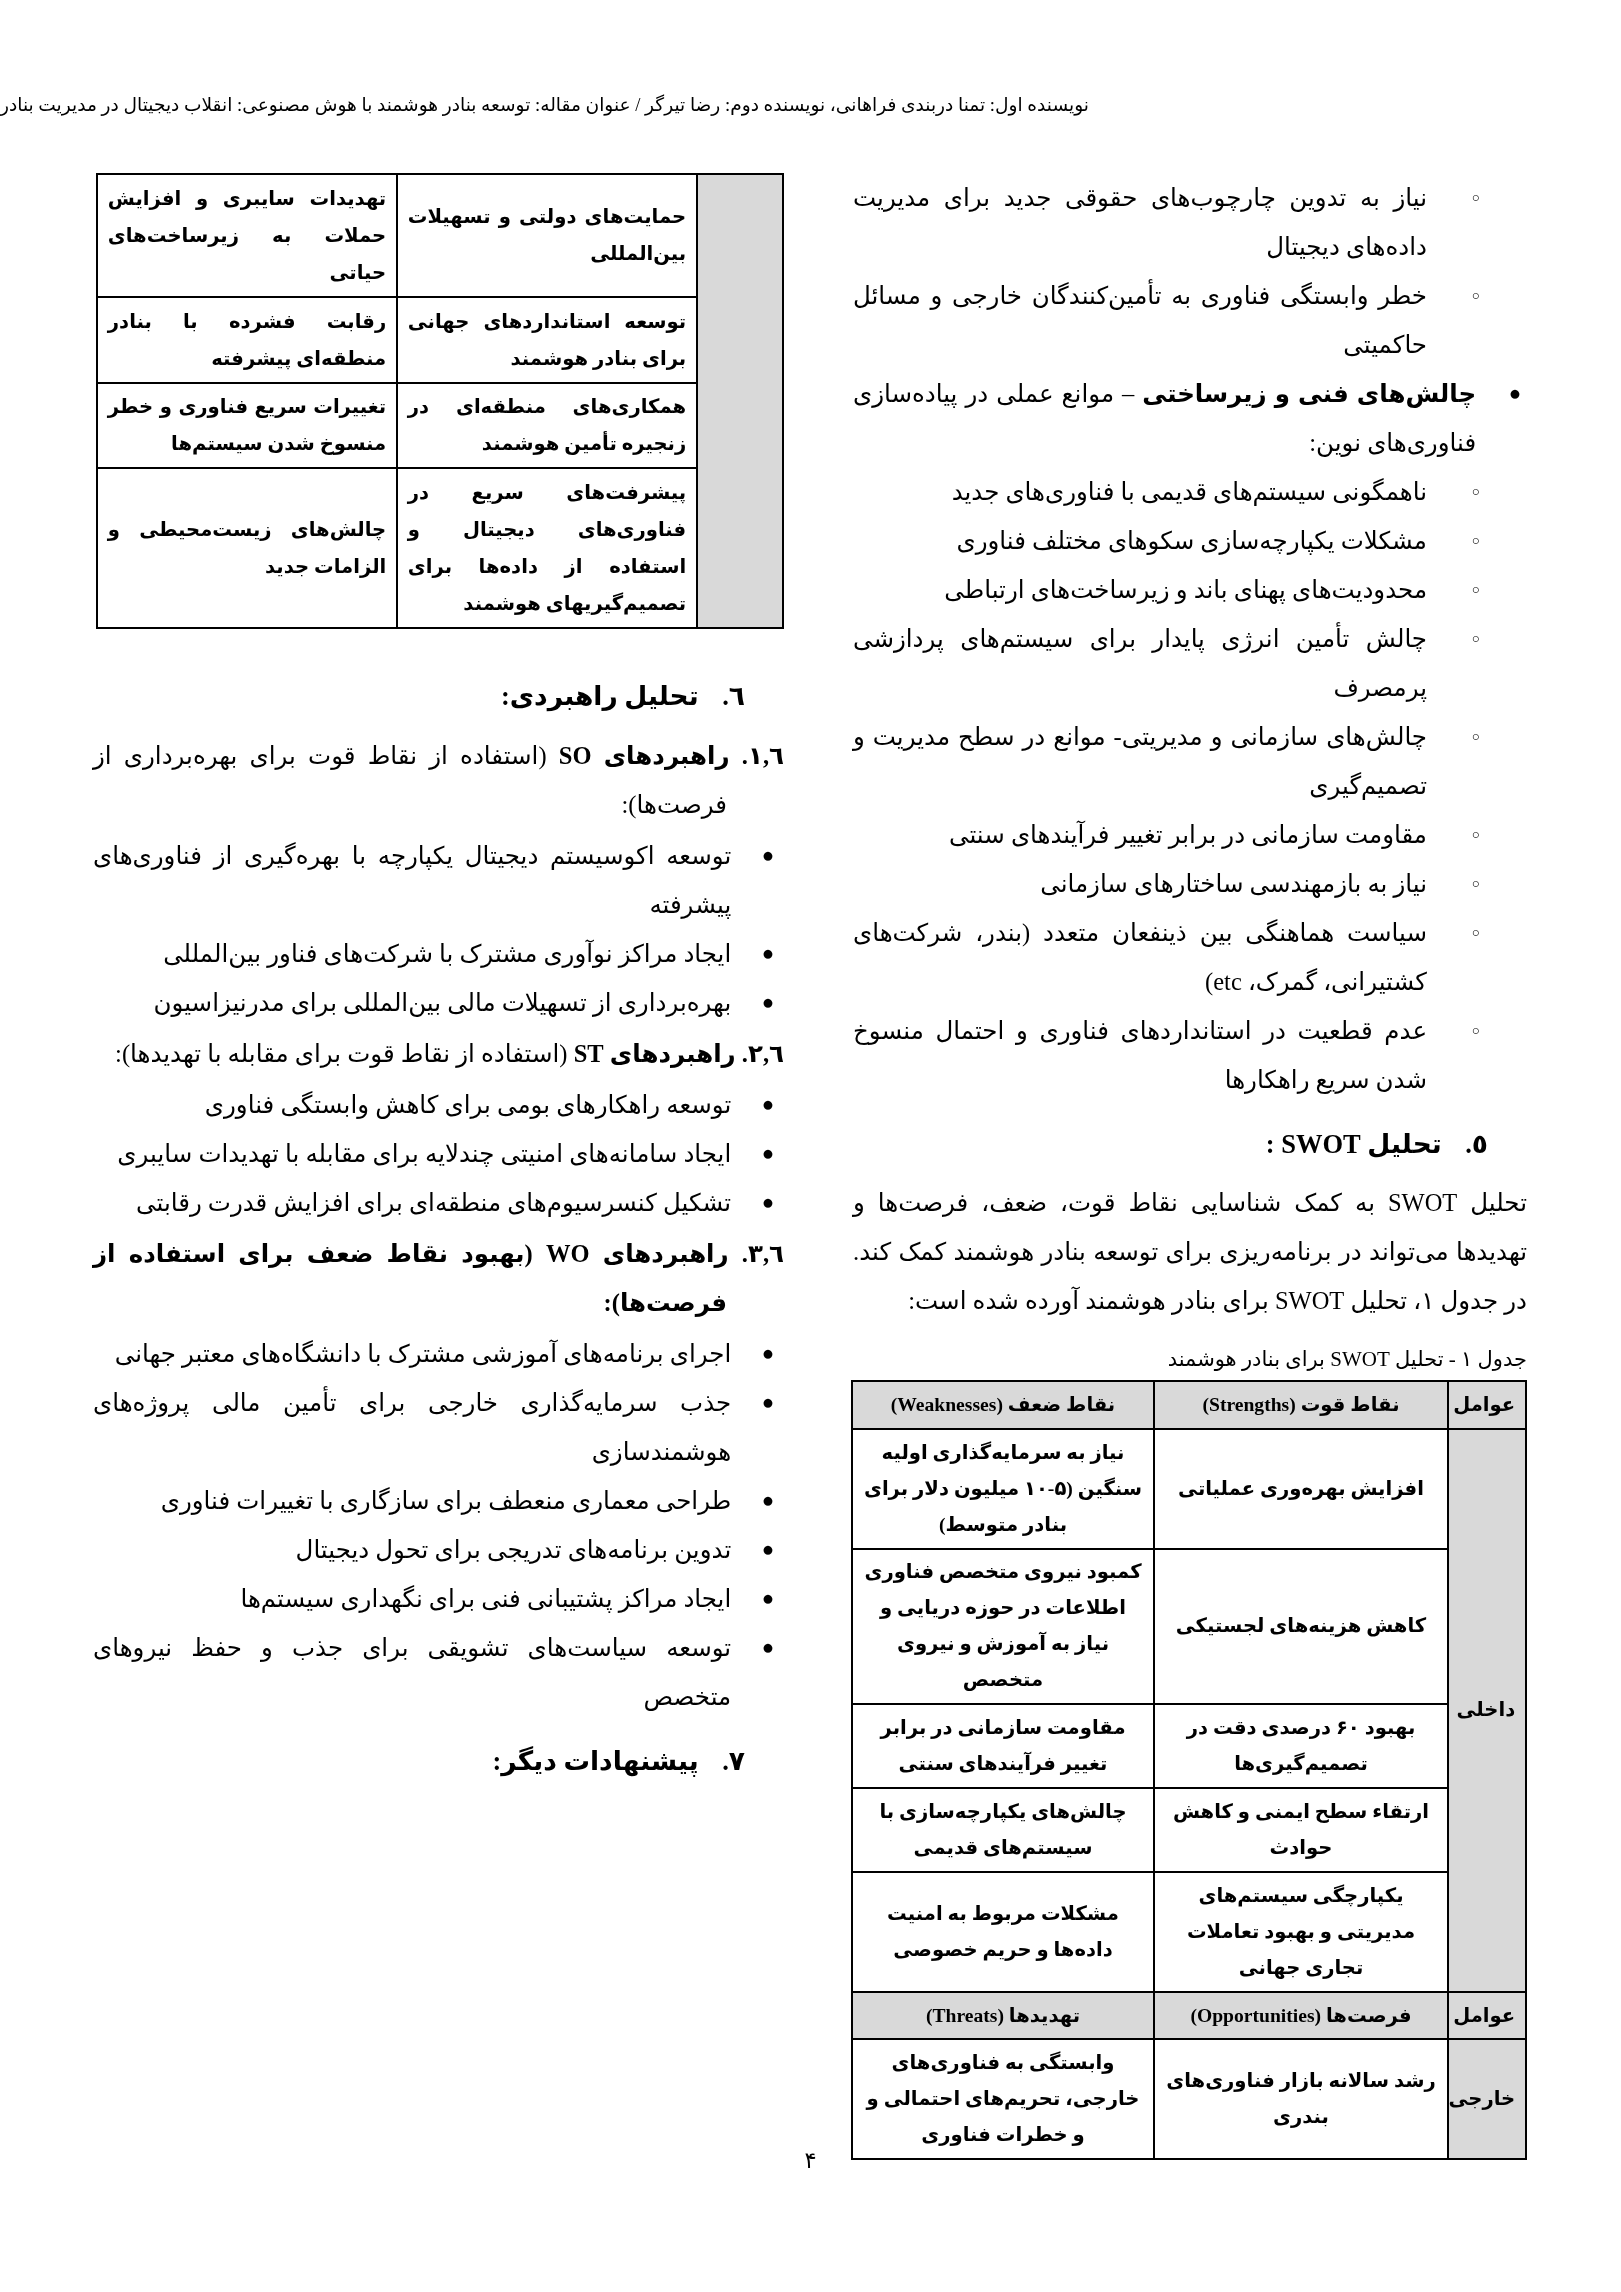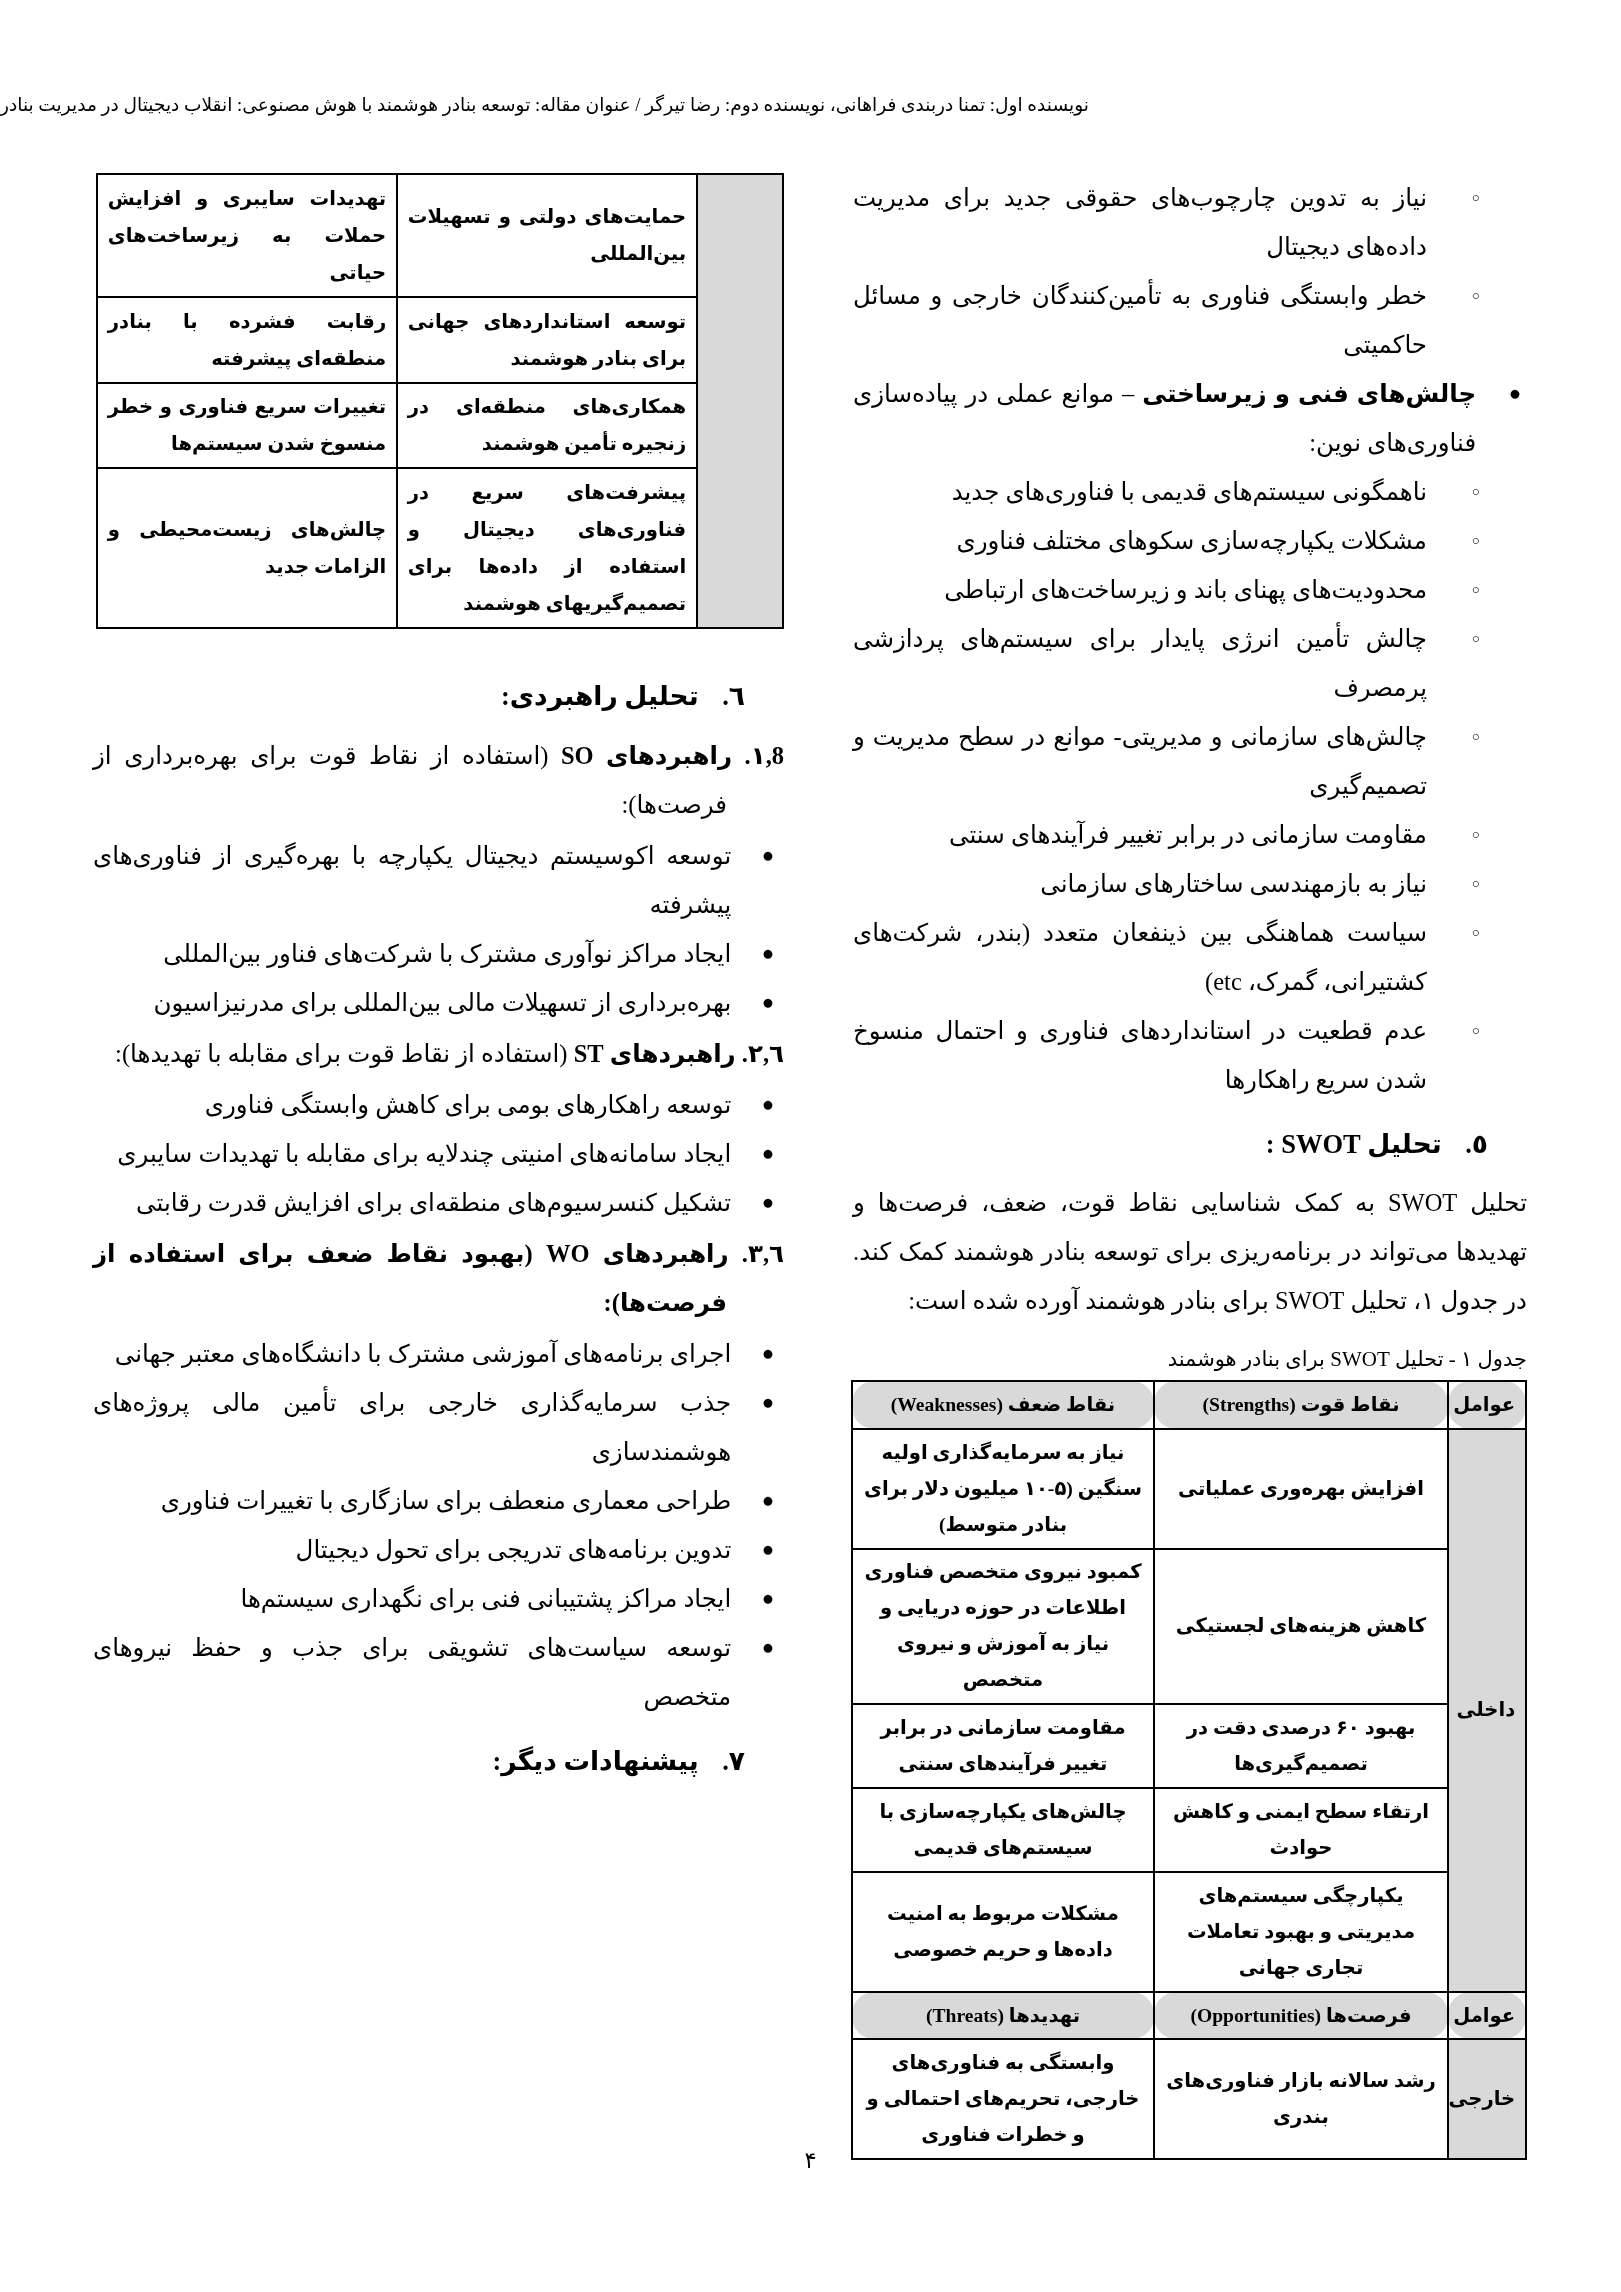--- a/index.html
+++ b/index.html
@@ -27,21 +27,21 @@
 
   
   .subhead{font-weight:bold;text-align:justify;padding-right:57px;text-indent:-57px;margin:2px 0;}
   .subhead .normal{font-weight:normal;}
 
   .para{text-align:justify;margin:3.9px 0 0;}
   .caption{text-align:right;font-size:21px;line-height:29px;margin:19.6px 0 5.9px;}
 
   table{border-collapse:collapse;table-layout:fixed;}
   td,th{border:2px solid #000;vertical-align:middle;padding:4.9px 9.8px;font-weight:bold;}
-  th{background:#d9d9d9;font-weight:bold;text-align:center;border-radius:22px;}
+  th{background:#d9d9d9;font-weight:bold;text-align:center;}
   .swot{width:674px;font-size:19.6px;line-height:36px;}
   .swot td{text-align:center;}
   .cont{width:686px;font-size:19.6px;line-height:37px;}
   .cont td{text-align:justify;}
   .factor{background:#d9d9d9;font-weight:bold;text-align:center !important;}
   .grayfill{background:#d9d9d9;}
 
   .pagenum{position:absolute;top:2147px;right:0;width:100%;text-align:center;font-size:22.5px;}
 </style>
 </head>
@@ -188,21 +188,21 @@
       </tr>
     </tbody>
       </table>
 
     <div class="heading" style="margin-top:43px">
       <span class="hnum">٦. </span>
       <span class="htxt">تحلیل راهبردی:</span>
     </div>
 
     <div class="subhead">
-      <span>8‏,‏١. </span><span>راهبردهای SO </span><span class="normal">(استفاده از نقاط قوت برای بهره‌برداری از فرصت‌ها):</span>
+      <span>٦‏,‏١. </span><span>راهبردهای SO </span><span class="normal">(استفاده از نقاط قوت برای بهره‌برداری از فرصت‌ها):</span>
     </div>
     <div class="bullet lb">
       <span class="mark">●</span>
       <span class="btxt">توسعه اکوسیستم دیجیتال یکپارچه با بهره‌گیری از فناوری‌های پیشرفته</span>
     </div>
     <div class="bullet lb">
       <span class="mark">●</span>
       <span class="btxt">ایجاد مراکز نوآوری مشترک با شرکت‌های فناور بین‌المللی</span>
     </div>
     <div class="bullet lb">

